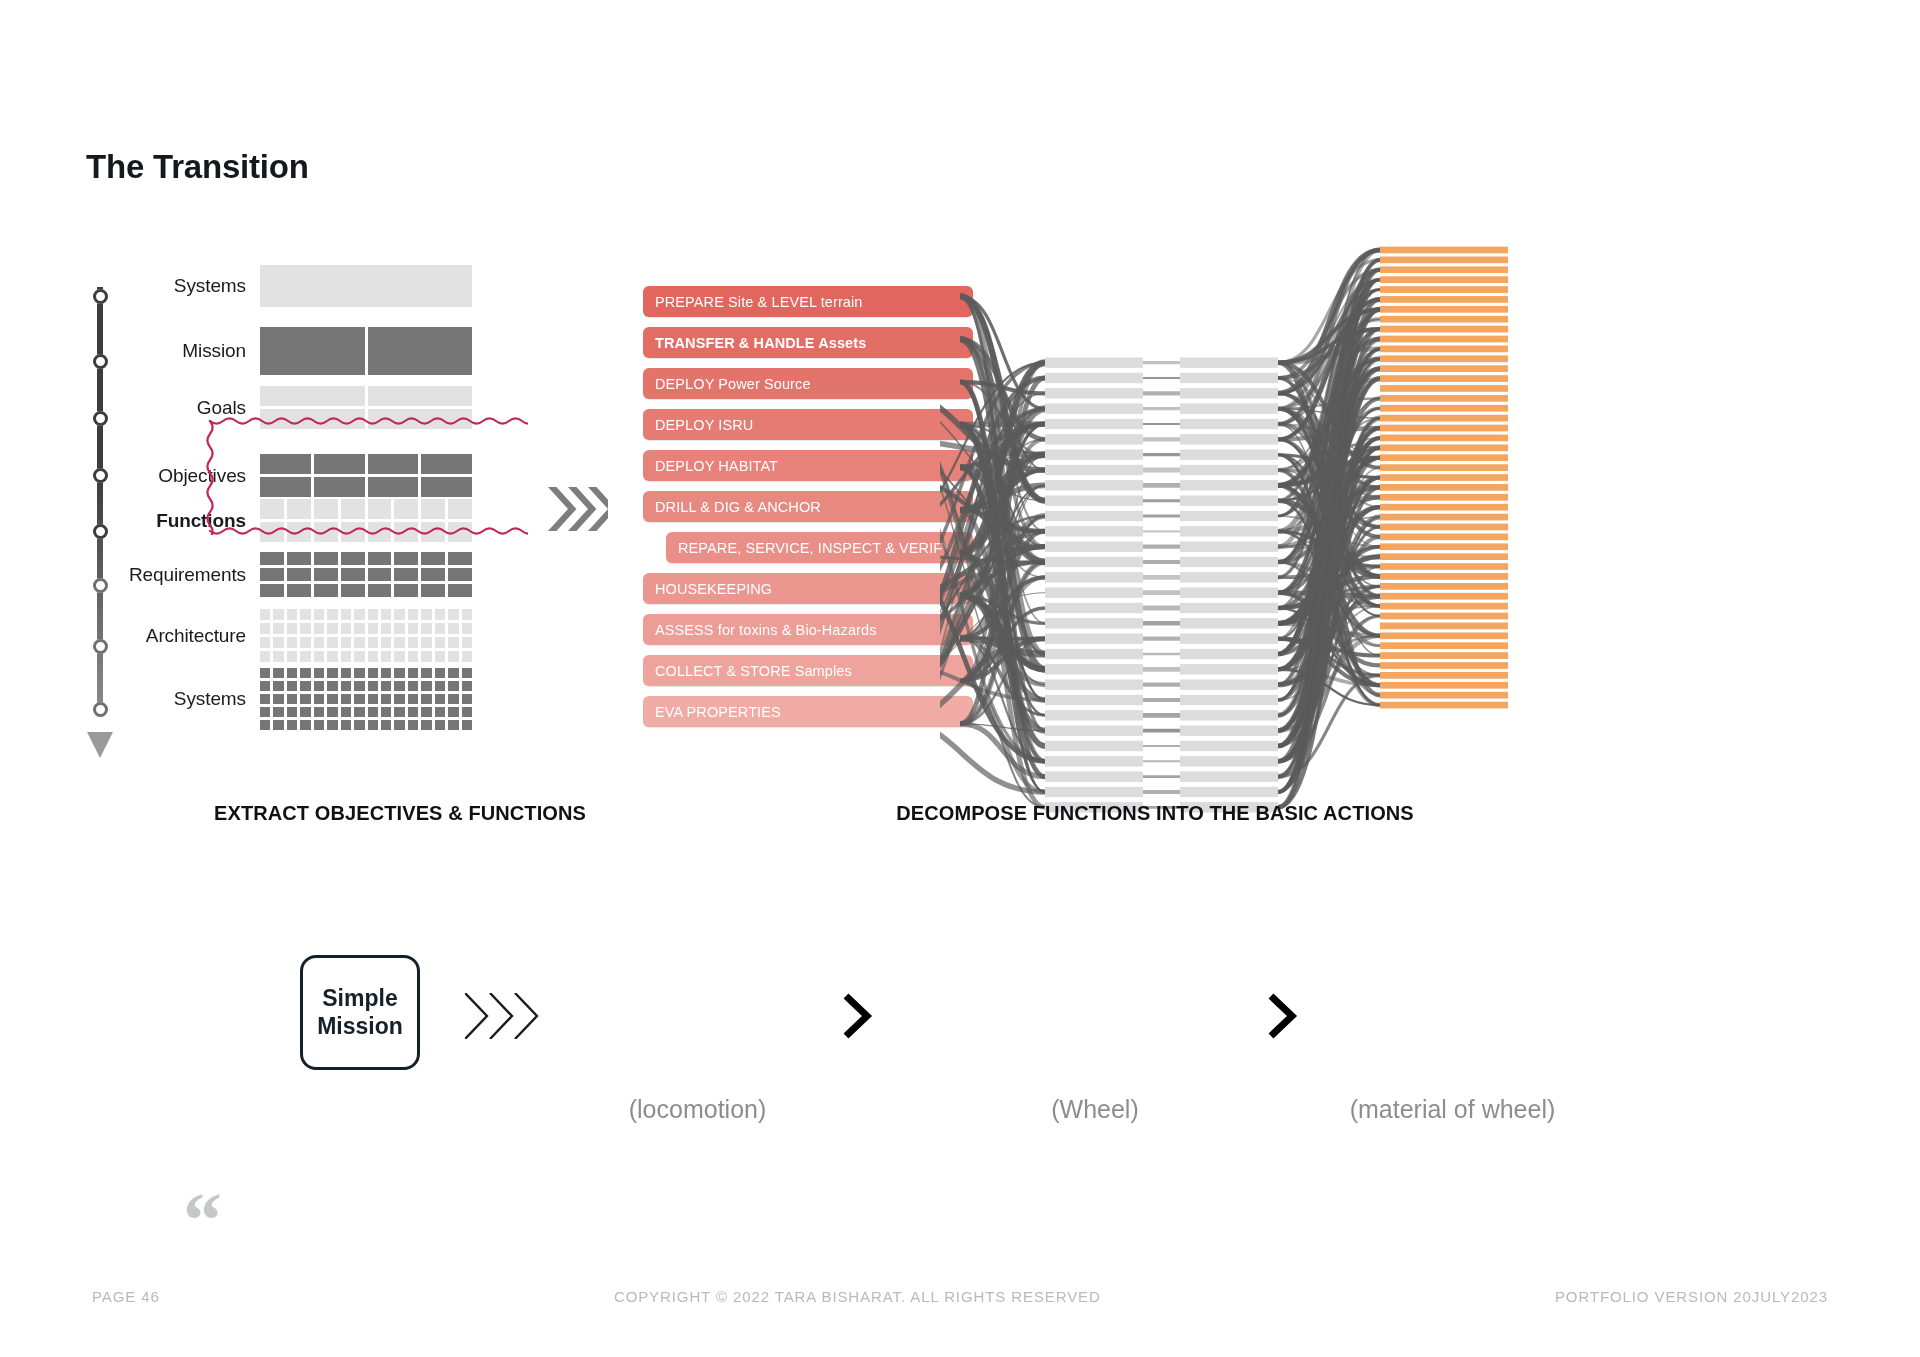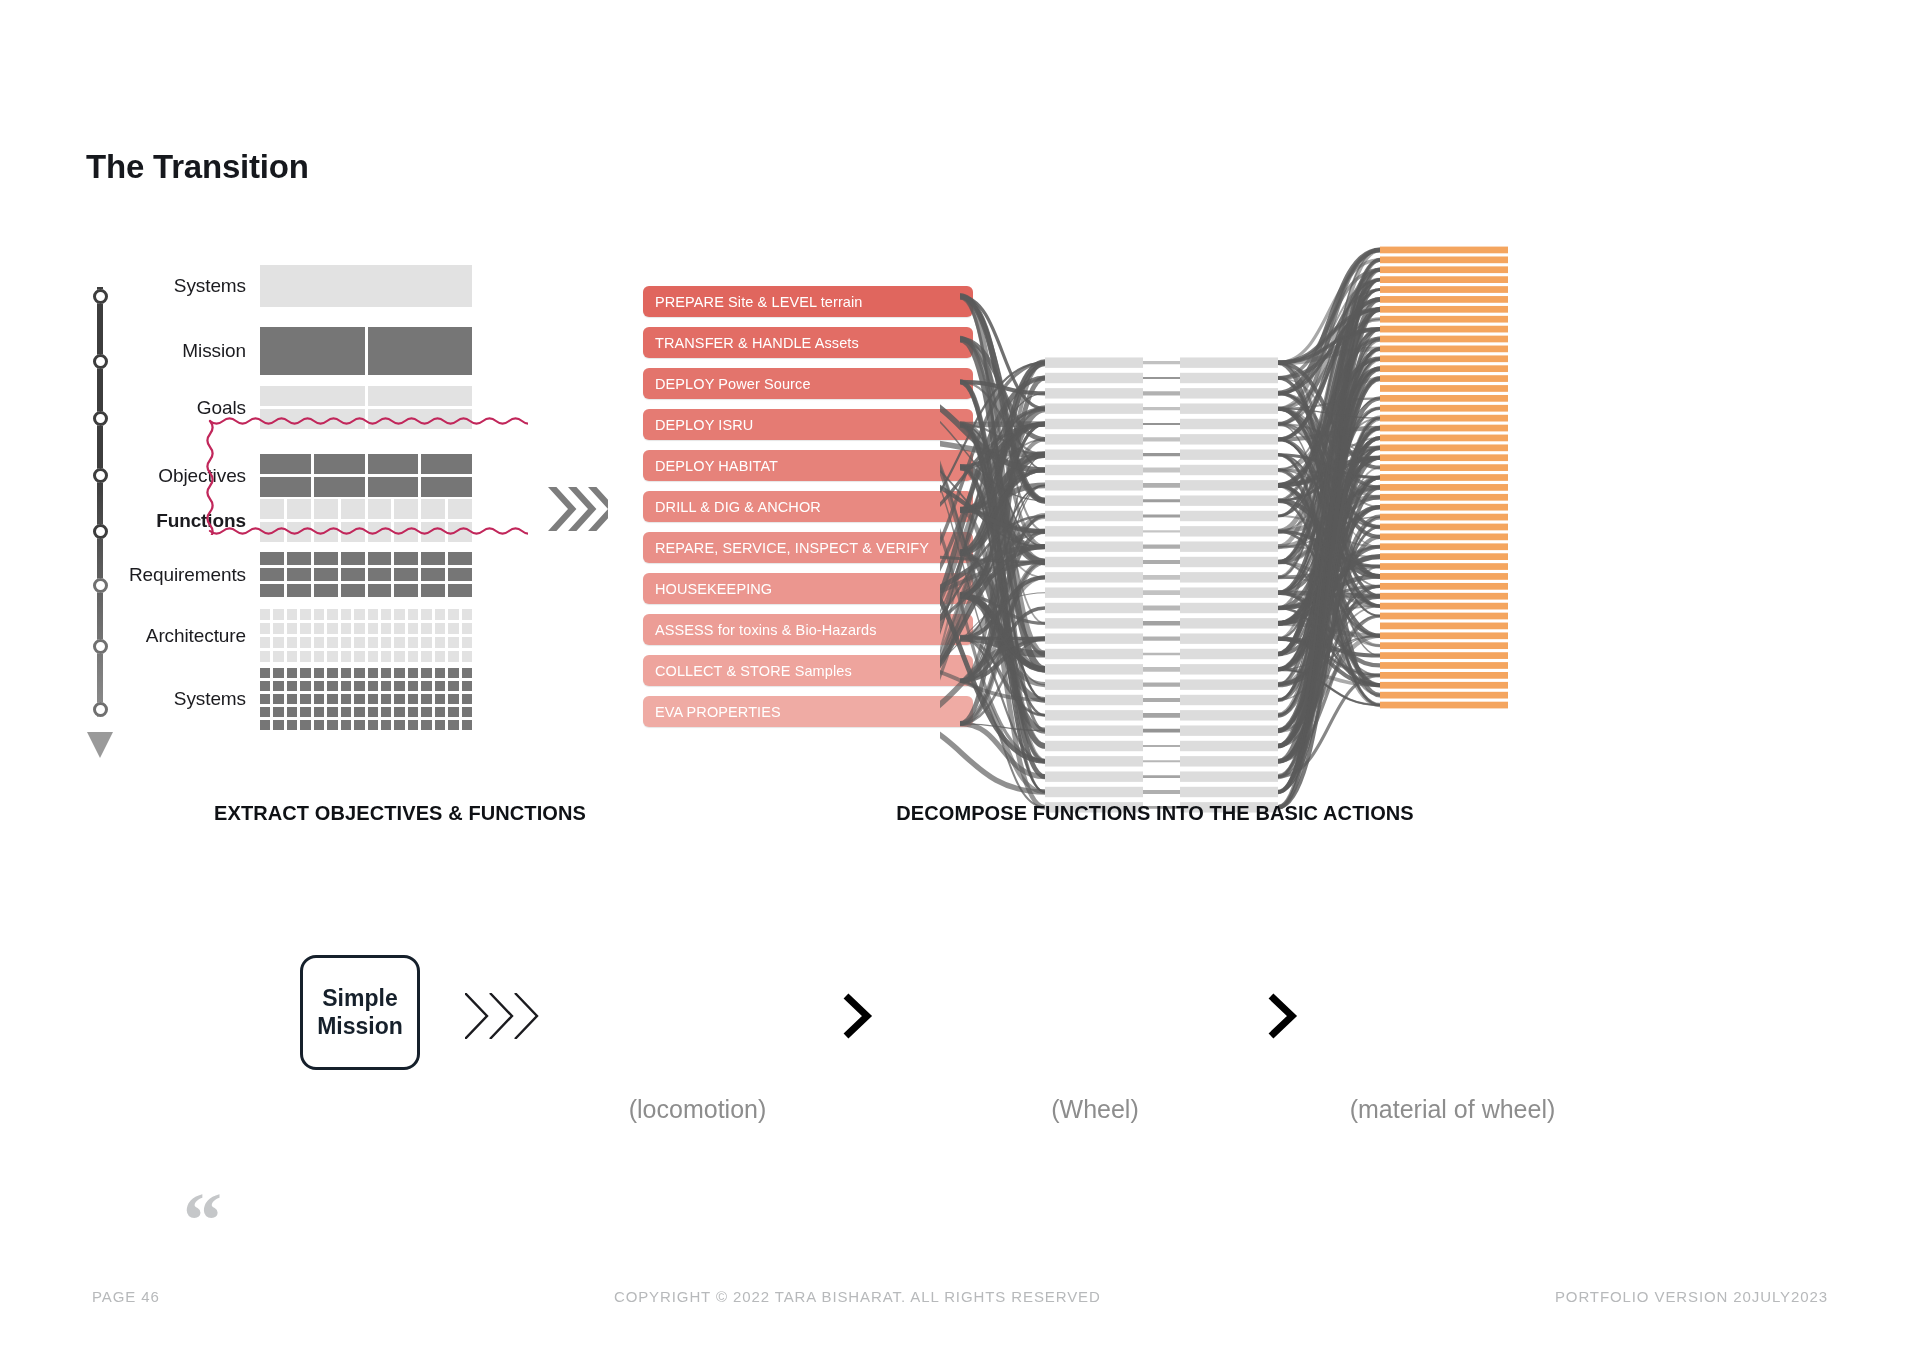--- a/index.html
+++ b/index.html
@@ -563,26 +563,26 @@
 <div class="chevrons" id="chev-1" style="left:548px; top:487px;">
     <svg width="60" height="44">
       <path d="M 0 0 L 20 22 L 0 44 L 8.4 44 L 28.4 22 L 8.4 0 Z" fill="#7d7d7d"></path>
       <path d="M 20 0 L 40 22 L 20 44 L 28.4 44 L 48.4 22 L 28.4 0 Z" fill="#7d7d7d"></path>
       <path d="M 40 0 L 60 22 L 40 44 L 48.4 44 L 68.4 22 L 48.4 0 Z" fill="#7d7d7d"></path>
     </svg>
   </div>
 
 <div id="functions-list">
     <div class="func-item" style="background: rgb(224, 102, 94);">PREPARE Site &amp; LEVEL terrain</div>
-    <div class="func-item" style="background: rgb(226, 109, 101);">TRANSFER &amp; HANDLE Assets</div>
+    <div class="func-item" style="background: rgb(226, 109, 101); font-weight: bold;">TRANSFER &amp; HANDLE Assets</div>
     <div class="func-item" style="background: rgb(227, 116, 108);">DEPLOY Power Source</div>
     <div class="func-item" style="background: rgb(229, 123, 115);">DEPLOY ISRU</div>
     <div class="func-item" style="background: rgb(230, 130, 122);">DEPLOY HABITAT</div>
     <div class="func-item" style="background: rgb(232, 137, 129);">DRILL &amp; DIG &amp; ANCHOR</div>
-    <div class="func-item" style="background: rgb(233, 143, 136);">REPARE, SERVICE, INSPECT &amp; VERIFY</div>
+    <div class="func-item" style="background: rgb(233, 143, 136); margin-left: 23px;">REPARE, SERVICE, INSPECT &amp; VERIFY</div>
     <div class="func-item" style="background: rgb(235, 150, 143);">HOUSEKEEPING</div>
     <div class="func-item" style="background: rgb(236, 157, 150);">ASSESS for toxins &amp; Bio-Hazards</div>
     <div class="func-item" style="background: rgb(238, 164, 157);">COLLECT &amp; STORE Samples</div>
     <div class="func-item" style="background: rgb(239, 171, 164);">EVA PROPERTIES</div>
   </div>
 
 <div id="network-diagram">
     <svg width="760" height="575" viewBox="0 0 760 575">
       <g>
         <path d="M 20 51.36363636363636 C 62.5 51.36363636363636, 62.5 163.66666666666666, 105 163.66666666666666" fill="none" stroke="#5a5a5a" stroke-width="3.2177795300342975" stroke-opacity="0.865288883594465"></path>

